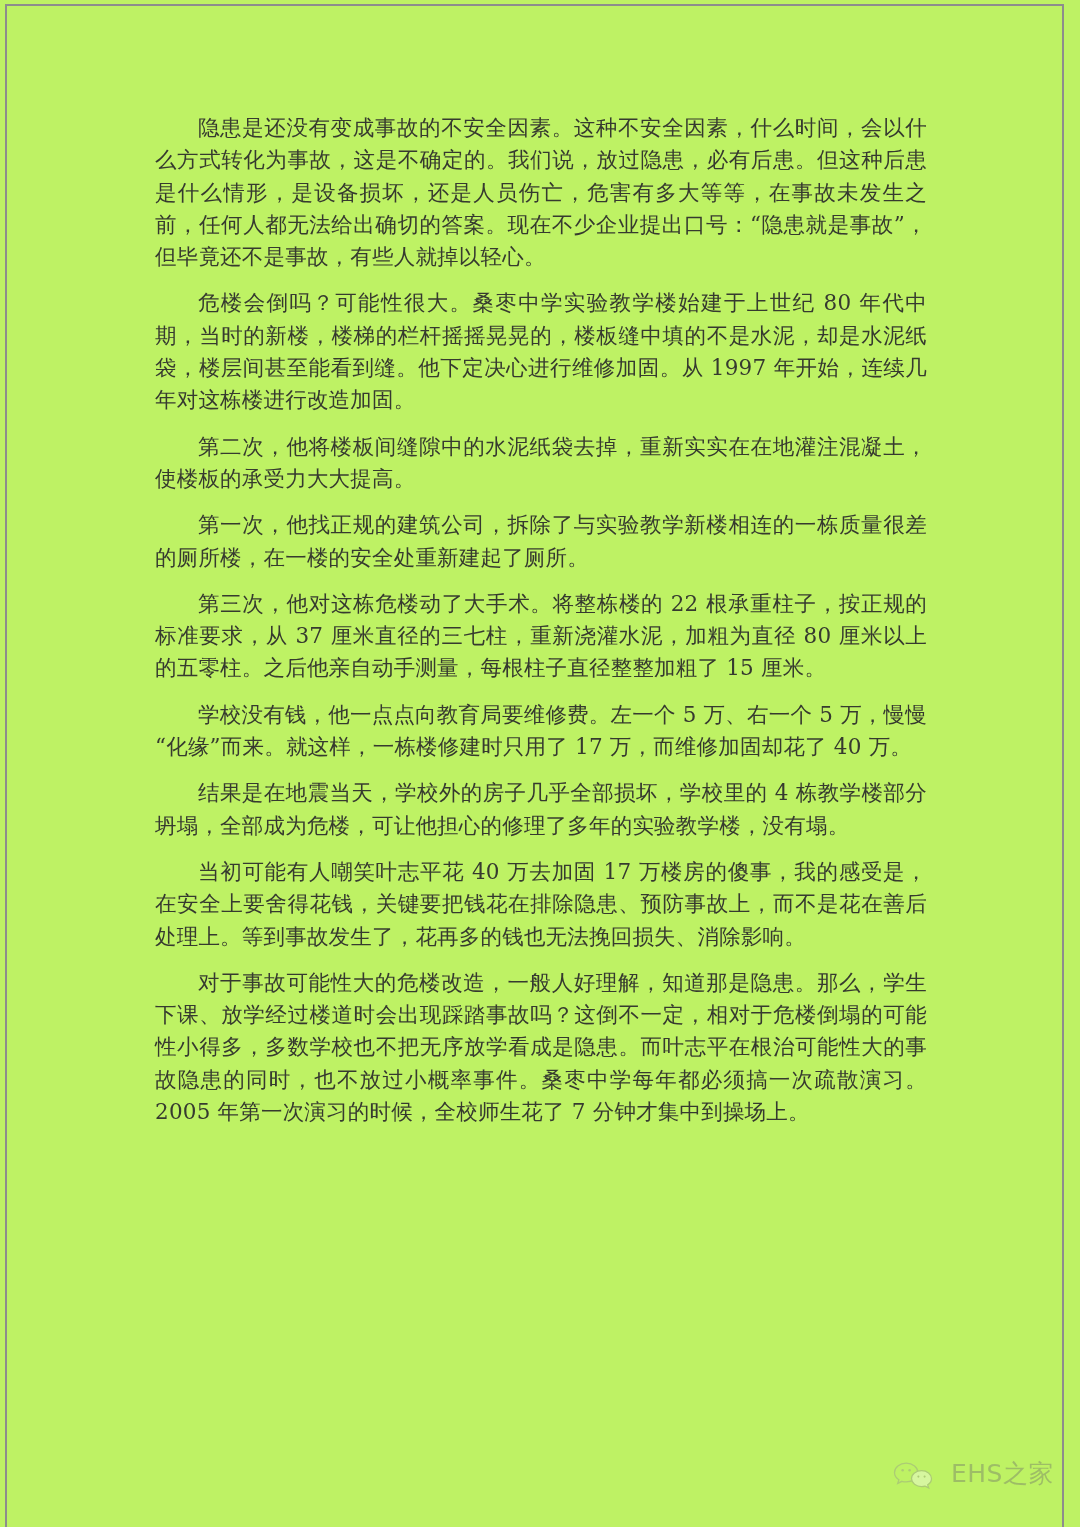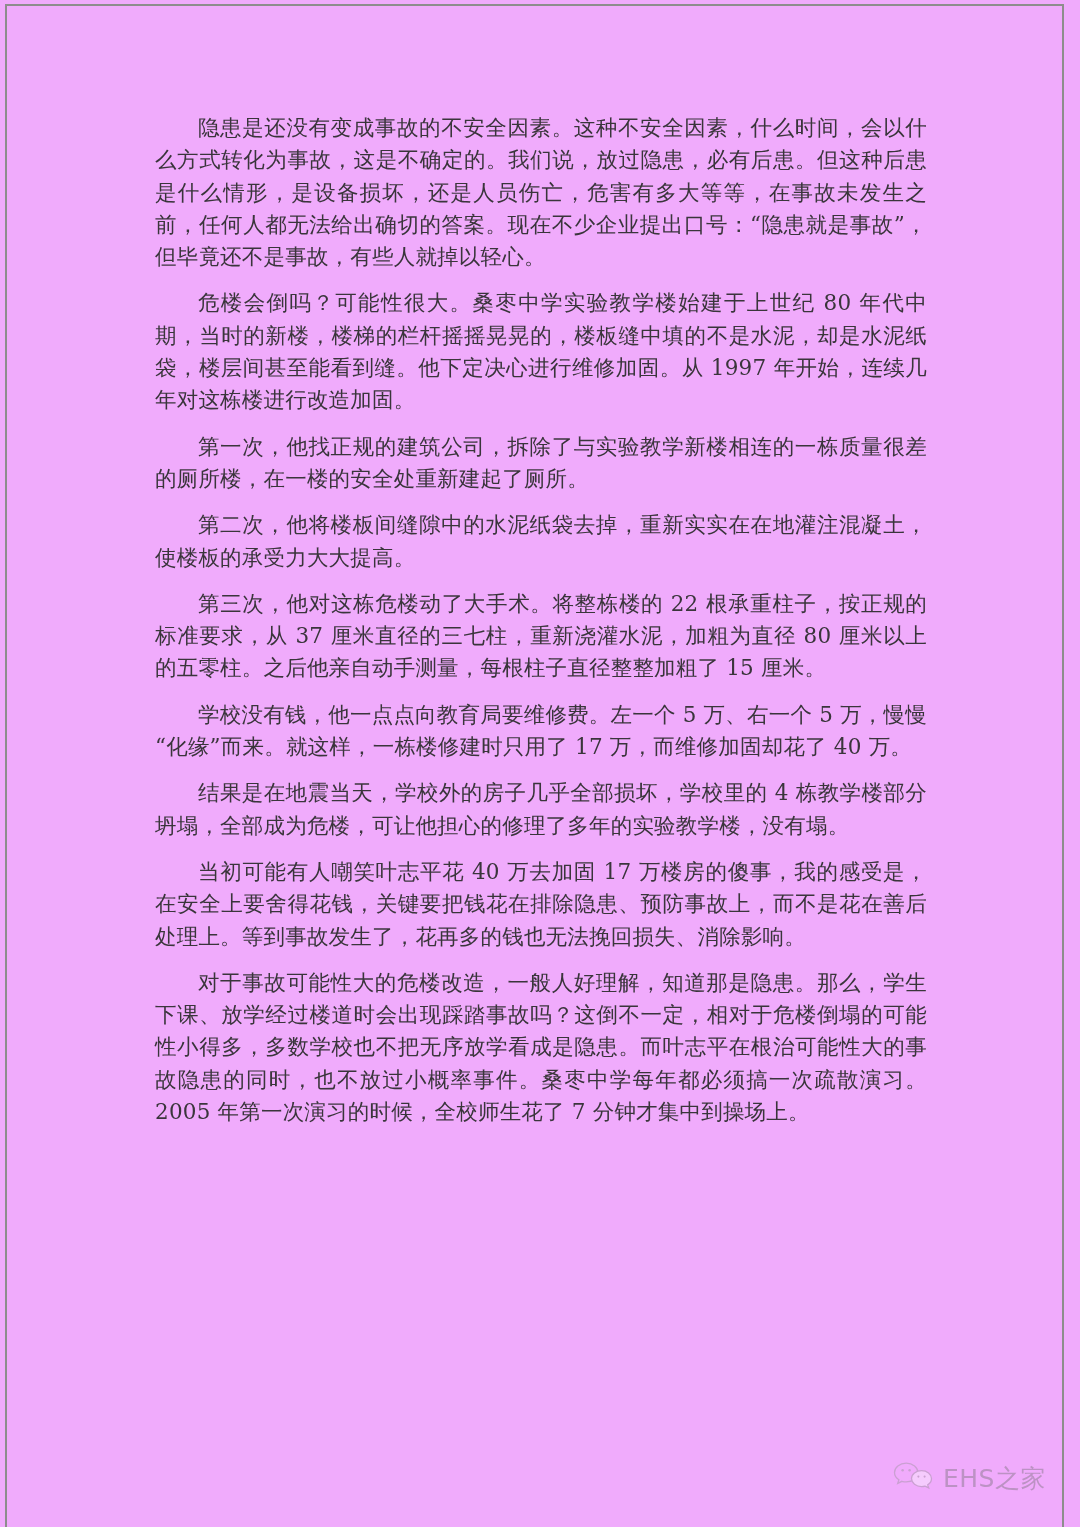--- a/index.html
+++ b/index.html
@@ -9,21 +9,21 @@
     background: #ffffff;
   }
   body {
     font-family: "DejaVu Serif", "Liberation Serif", serif;
   }
 
   .page {
     position: relative;
     width: 1080px;
     height: 1527px;
-    background: #f0abfc;
+    background: #bef264;
     overflow: hidden;
     box-sizing: border-box;
   }
 
   
   .page-frame {
     position: absolute;
     left: 5px;
     top: 4px;
     width: 1059px;
@@ -56,22 +56,22 @@
   }
 
   
   .para { opacity: 0.92; }
 
   .footer-badge {
     position: absolute;
     left: 893px;
     top: 1461px;
     display: flex;
-    align-items: flex-end;
-    gap: 8px;
+    align-items: flex-start;
+    gap: 16px;
     opacity: 0.38;
   }
   .wechat-icon {
     width: 42px;
     height: 30px;
     flex: 0 0 auto;
     display: block;
   }
   .badge-text {
     font-size: 25px;
@@ -85,22 +85,22 @@
 </head>
 <body>
 
 <div class="page">
 
   <div class="page-frame"></div>
 
   <div class="content">
     <p class="para">隐患是还没有变成事故的不安全因素。这种不安全因素，什么时间，会以什么方式转化为事故，这是不确定的。我们说，放过隐患，必有后患。但这种后患是什么情形，是设备损坏，还是人员伤亡，危害有多大等等，在事故未发生之前，任何人都无法给出确切的答案。现在不少企业提出口号：“隐患就是事故”，但毕竟还不是事故，有些人就掉以轻心。</p>
     <p class="para">危楼会倒吗？可能性很大。桑枣中学实验教学楼始建于上世纪 80 年代中期，当时的新楼，楼梯的栏杆摇摇晃晃的，楼板缝中填的不是水泥，却是水泥纸袋，楼层间甚至能看到缝。他下定决心进行维修加固。从 1997 年开始，连续几年对这栋楼进行改造加固。</p>
+    <p class="para">第二次，他将楼板间缝隙中的水泥纸袋去掉，重新实实在在地灌注混凝土，使楼板的承受力大大提高。</p>
     <p class="para">第一次，他找正规的建筑公司，拆除了与实验教学新楼相连的一栋质量很差的厕所楼，在一楼的安全处重新建起了厕所。</p>
-    <p class="para">第二次，他将楼板间缝隙中的水泥纸袋去掉，重新实实在在地灌注混凝土，使楼板的承受力大大提高。</p>
     <p class="para">第三次，他对这栋危楼动了大手术。将整栋楼的 22 根承重柱子，按正规的标准要求，从 37 厘米直径的三七柱，重新浇灌水泥，加粗为直径 80 厘米以上的五零柱。之后他亲自动手测量，每根柱子直径整整加粗了 15 厘米。</p>
     <p class="para">学校没有钱，他一点点向教育局要维修费。左一个 5 万、右一个 5 万，慢慢“化缘”而来。就这样，一栋楼修建时只用了 17 万，而维修加固却花了 40 万。</p>
     <p class="para">结果是在地震当天，学校外的房子几乎全部损坏，学校里的 4 栋教学楼部分坍塌，全部成为危楼，可让他担心的修理了多年的实验教学楼，没有塌。</p>
     <p class="para">当初可能有人嘲笑叶志平花 40 万去加固 17 万楼房的傻事，我的感受是，在安全上要舍得花钱，关键要把钱花在排除隐患、预防事故上，而不是花在善后处理上。等到事故发生了，花再多的钱也无法挽回损失、消除影响。</p>
     <p class="para">对于事故可能性大的危楼改造，一般人好理解，知道那是隐患。那么，学生下课、放学经过楼道时会出现踩踏事故吗？这倒不一定，相对于危楼倒塌的可能性小得多，多数学校也不把无序放学看成是隐患。而叶志平在根治可能性大的事故隐患的同时，也不放过小概率事件。桑枣中学每年都必须搞一次疏散演习。2005 年第一次演习的时候，全校师生花了 7 分钟才集中到操场上。</p>
   </div>
 
   <div class="footer-badge">
     <svg class="wechat-icon" viewBox="0 0 42 30" aria-hidden="true">
 

